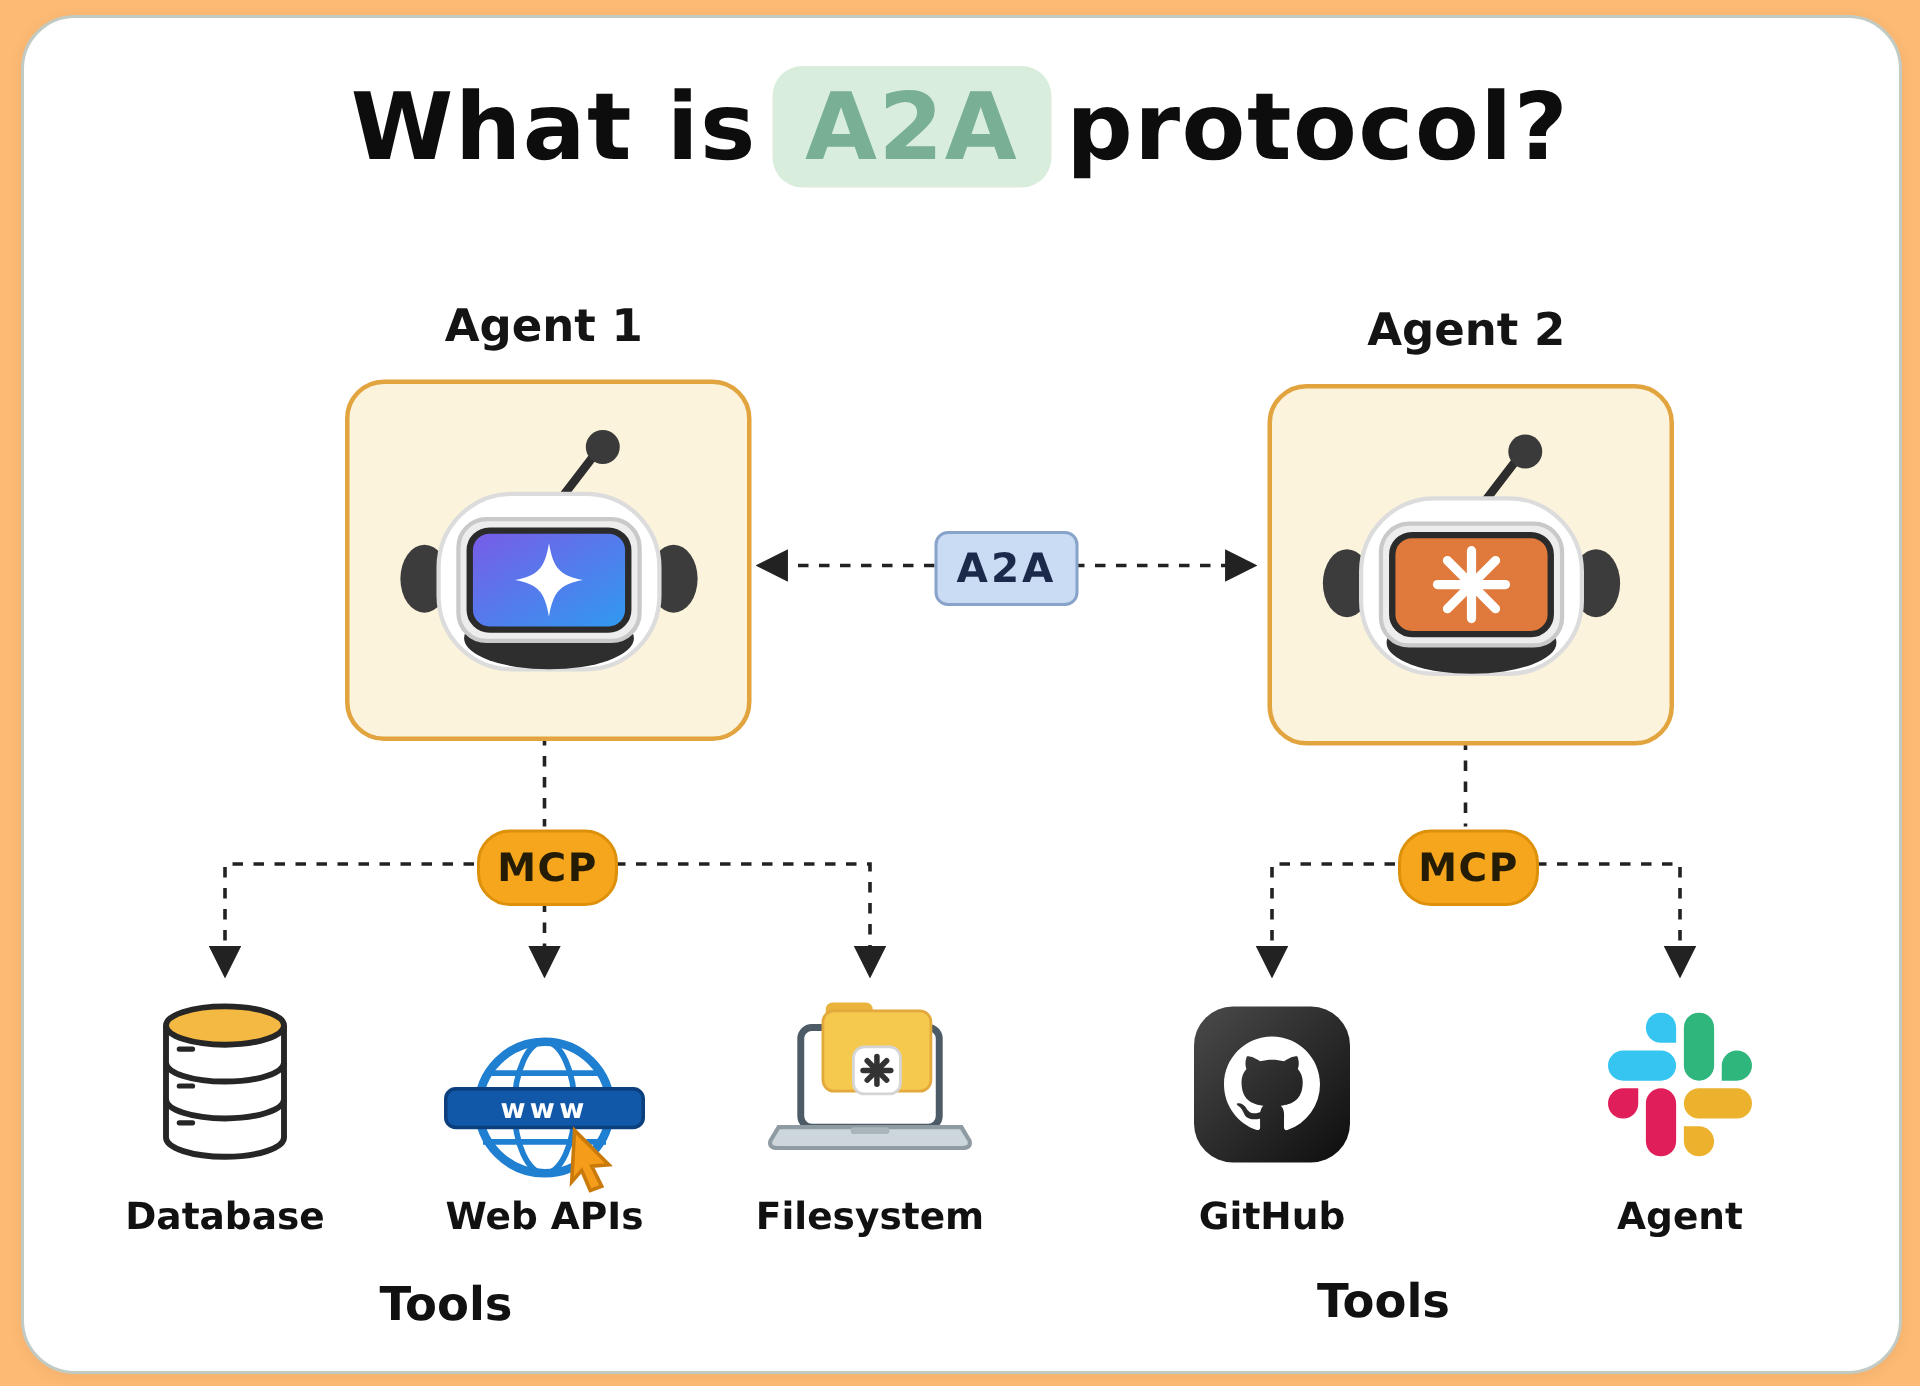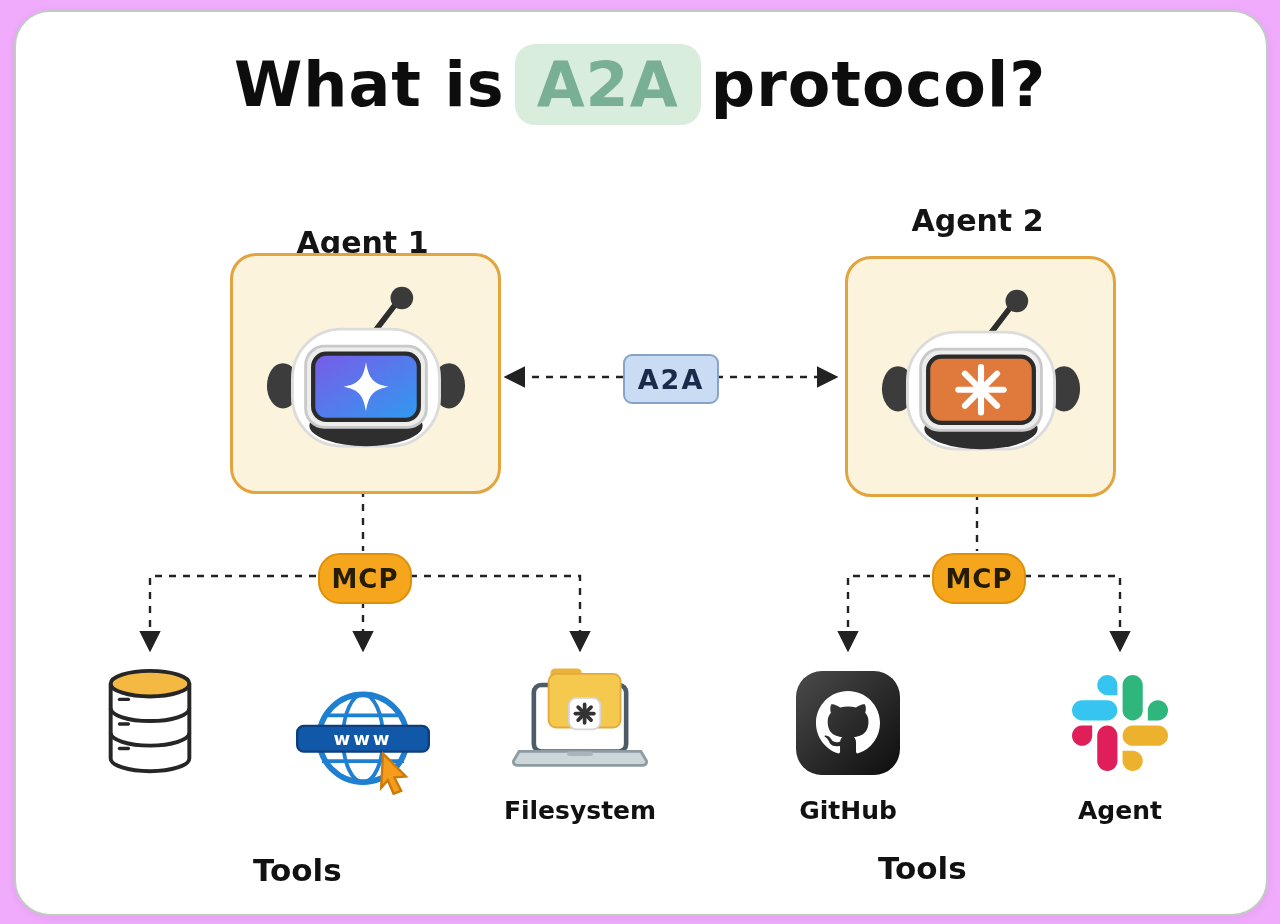--- a/index.html
+++ b/index.html
@@ -1,28 +1,28 @@
 <!DOCTYPE html>
 <html><head>
 <meta charset="utf-8">
 <style>
   html,body{margin:0;padding:0;background:#e9ede9;}
-  .stage{position:relative;width:1280px;height:924px;background:#f0abfc;
+  .stage{position:relative;width:1280px;height:924px;background:#fdba74;
          font-family:"DejaVu Sans","Liberation Sans",sans-serif;overflow:hidden;}
   .card{position:absolute;left:14px;top:10px;width:1250px;height:902px;background:#ffffff;
         border:2px solid #c2cbc3;border-radius:36px;box-shadow:0 2px 10px rgba(0,0,0,.06);}
 
   
   .title{position:absolute;top:48px;left:0;width:100%;text-align:center;
          font-size:62px;font-weight:bold;color:#0d0d0d;letter-spacing:1px;white-space:nowrap;}
   .title .hl{background:#d9eddc;color:#79b094;padding:4px 22px;border-radius:20px;margin:0 10px;}
 
   
   .agent-label{position:absolute;width:265px;text-align:center;font-size:30px;font-weight:bold;color:#141414;}
-  #agent1-label{left:230px;top:200px;margin-top:25px;}
+  #agent1-label{left:230px;top:200px;}
   #agent2-label{left:845px;top:203px;}
   .agent-box{position:absolute;width:265px;height:235px;background:#fbf3dc;
              border:3px solid #e2a43f;border-radius:26px;display:flex;align-items:center;justify-content:center;}
   #agent1-box{left:230px;top:253px;}
   #agent2-box{left:845px;top:256px;}
   .robot{width:208px;height:184px;display:block;}
 
   
   .connectors{position:absolute;left:0;top:0;width:1280px;height:924px;pointer-events:none;}
   .dash{fill:none;stroke:#222222;stroke-width:2.4;stroke-dasharray:7 7;}
@@ -192,19 +192,21 @@
       <path d="M32.3 77.6c0-7.1 5.8-12.9 12.9-12.9s12.9 5.8 12.9 12.9v32.3c0 7.1-5.8 12.9-12.9 12.9s-12.9-5.8-12.9-12.9V77.6z" fill="#e01e5a"></path>
       <path d="M45.2 25.8c-7.1 0-12.9-5.8-12.9-12.9S38.1 0 45.2 0s12.9 5.8 12.9 12.9v12.9H45.2z" fill="#36c5f0"></path>
       <path d="M45.2 32.3c7.1 0 12.9 5.8 12.9 12.9s-5.8 12.9-12.9 12.9H12.9C5.8 58.1 0 52.3 0 45.2s5.8-12.9 12.9-12.9h32.3z" fill="#36c5f0"></path>
       <path d="M97 45.2c0-7.1 5.8-12.9 12.9-12.9s12.9 5.8 12.9 12.9-5.8 12.9-12.9 12.9H97V45.2z" fill="#2eb67d"></path>
       <path d="M90.5 45.2c0 7.1-5.8 12.9-12.9 12.9s-12.9-5.8-12.9-12.9V12.9C64.7 5.8 70.5 0 77.6 0s12.9 5.8 12.9 12.9v32.3z" fill="#2eb67d"></path>
       <path d="M77.6 97c7.1 0 12.9 5.8 12.9 12.9s-5.8 12.9-12.9 12.9-12.9-5.8-12.9-12.9V97h12.9z" fill="#ecb22e"></path>
       <path d="M77.6 90.5c-7.1 0-12.9-5.8-12.9-12.9s5.8-12.9 12.9-12.9h32.3c7.1 0 12.9 5.8 12.9 12.9s-5.8 12.9-12.9 12.9H77.6z" fill="#ecb22e"></path>
     </svg>
   </div>
 
+  <div class="tool-label" id="tool-label-database">Database</div>
+  <div class="tool-label" id="tool-label-web">Web APIs</div>
   <div class="tool-label" id="tool-label-github">GitHub</div>
   <div class="tool-label" id="tool-label-filesystem">Filesystem</div>
   <div class="tool-label" id="tool-label-slack">Agent</div>
 
   <div class="tools-group" id="tools-group-left">Tools</div>
   <div class="tools-group" id="tools-group-right">Tools</div>
 </div>
 
 </body></html>

